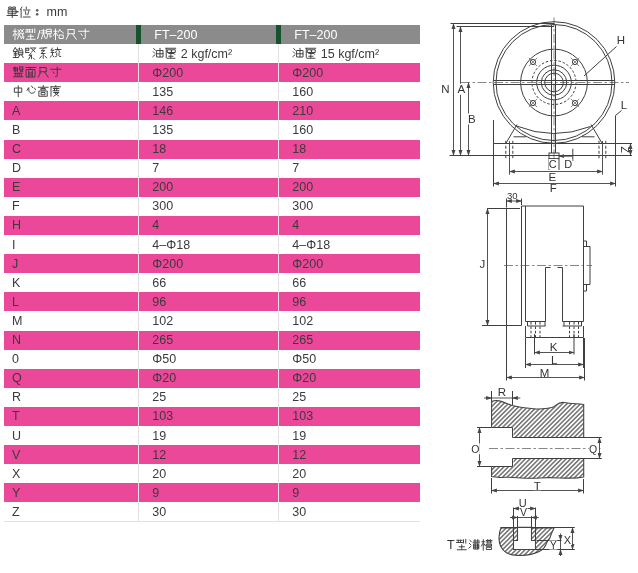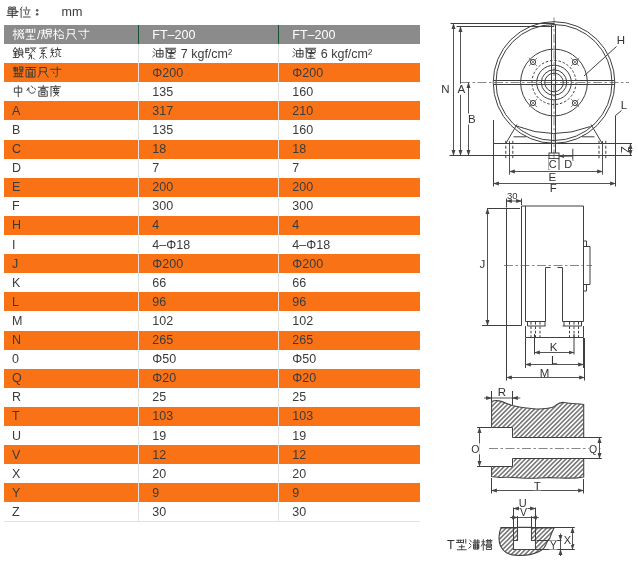--- a/index.html
+++ b/index.html
@@ -3,23 +3,23 @@
 <style>
 html,body{margin:0;padding:0}
 body{width:638px;height:573px;background:#fff;position:relative;
  font-family:"Liberation Sans",sans-serif;overflow:hidden}
 #unit{position:absolute;left:6px;top:5px;font-size:12.5px;color:#3b3b3b}
 #t{position:absolute;left:4px;top:25px;width:415.7px;border-collapse:collapse;border-bottom:1px solid #e2e2e2;
  table-layout:fixed;font-size:12.5px;color:#3b3b3b}
 #t td{height:19.1px;padding:0 0 0 13px;vertical-align:middle;overflow:hidden;
  white-space:nowrap;border-left:1px solid #e2e2e2}
 #t td:first-child{padding-left:8px;border-left:none}
-#t tr.g{background:#f97316}
+#t tr.g{background:#ec4899}
 #t tr#h{background:#8b8b8b;color:#fff}
-#t tr#h td{border-left:1px solid #14532d}
+#t tr#h td{border-left:5px solid #14532d}
 #t tr#h td:first-child{border-left:none}
 #diag{position:absolute;left:440px;top:0}
 #diag .k{stroke:#3f3f3f;stroke-width:1;fill:none}
 #diag .d{stroke:#3f3f3f;stroke-width:0.9;fill:none}
 #diag .c{stroke:#555;stroke-width:0.7;fill:none;stroke-dasharray:9 2.5 2.5 2.5}
 </style></head>
 <body>
 <svg width="0" height="0" style="position:absolute">
     <defs>
       <g id="u4e2d">
@@ -325,21 +325,21 @@
         <path d="M46,62h10v10h-10z"></path>
       </g>
     </defs>
   </svg>
 <div id="unit"><svg style="width:37.5px;height:12.5px;vertical-align:-2px" viewBox="0 0 300 100">
       <g fill="none" stroke="#3b3b3b" stroke-width="7.5" stroke-linecap="round">
         <use href="#u55ae" x="0"></use>
         <use href="#u4f4d" x="100"></use>
         <use href="#uff1a" x="200"></use>
       </g>
-    </svg><span style="margin-left:18px">mm</span></div>
+    </svg><span style="margin-left:3px">mm</span></div>
 <table id="t">
 <colgroup>
       <col style="width:134.8px">
       <col style="width:140px">
       <col>
     </colgroup>
 <tbody>
       <tr id="h">
         <td><svg style="width:25.0px;height:12.5px;vertical-align:-2px" viewBox="0 0 200 100">
             <g fill="none" stroke="#fff" stroke-width="7.5" stroke-linecap="round">
@@ -364,27 +364,27 @@
               <use href="#u7dca" x="100"></use>
               <use href="#u7cfb" x="200"></use>
               <use href="#u7d71" x="300"></use>
             </g>
           </svg></td>
         <td><svg style="width:25.0px;height:12.5px;vertical-align:-2px" viewBox="0 0 200 100">
             <g fill="none" stroke="#3b3b3b" stroke-width="7.5" stroke-linecap="round">
               <use href="#u6cb9" x="0"></use>
               <use href="#u58d3" x="100"></use>
             </g>
-          </svg><span> 7 kgf/cm²</span></td>
+          </svg><span> 2 kgf/cm²</span></td>
         <td><svg style="width:25.0px;height:12.5px;vertical-align:-2px" viewBox="0 0 200 100">
             <g fill="none" stroke="#3b3b3b" stroke-width="7.5" stroke-linecap="round">
               <use href="#u6cb9" x="0"></use>
               <use href="#u58d3" x="100"></use>
             </g>
-          </svg><span> 6 kgf/cm²</span></td>
+          </svg><span> 15 kgf/cm²</span></td>
       </tr>
 <tr class="g">
         <td><svg style="width:50.0px;height:12.5px;vertical-align:-2px" viewBox="0 0 400 100">
             <g fill="none" stroke="#3b3b3b" stroke-width="7.5" stroke-linecap="round">
               <use href="#u76e4" x="0"></use>
               <use href="#u9762" x="100"></use>
               <use href="#u5c3a" x="200"></use>
               <use href="#u5bf8" x="300"></use>
             </g>
           </svg></td>
@@ -398,21 +398,21 @@
               <use href="#u5fc3" x="100"></use>
               <use href="#u9ad8" x="200"></use>
               <use href="#u5ea6" x="300"></use>
             </g>
           </svg></td>
         <td><span>135</span></td>
         <td><span>160</span></td>
       </tr>
 <tr class="g">
         <td><span>A</span></td>
-        <td><span>317</span></td>
+        <td><span>146</span></td>
         <td><span>210</span></td>
       </tr>
 <tr>
         <td><span>B</span></td>
         <td><span>135</span></td>
         <td><span>160</span></td>
       </tr>
 <tr class="g">
         <td><span>C</span></td>
         <td><span>18</span></td>

